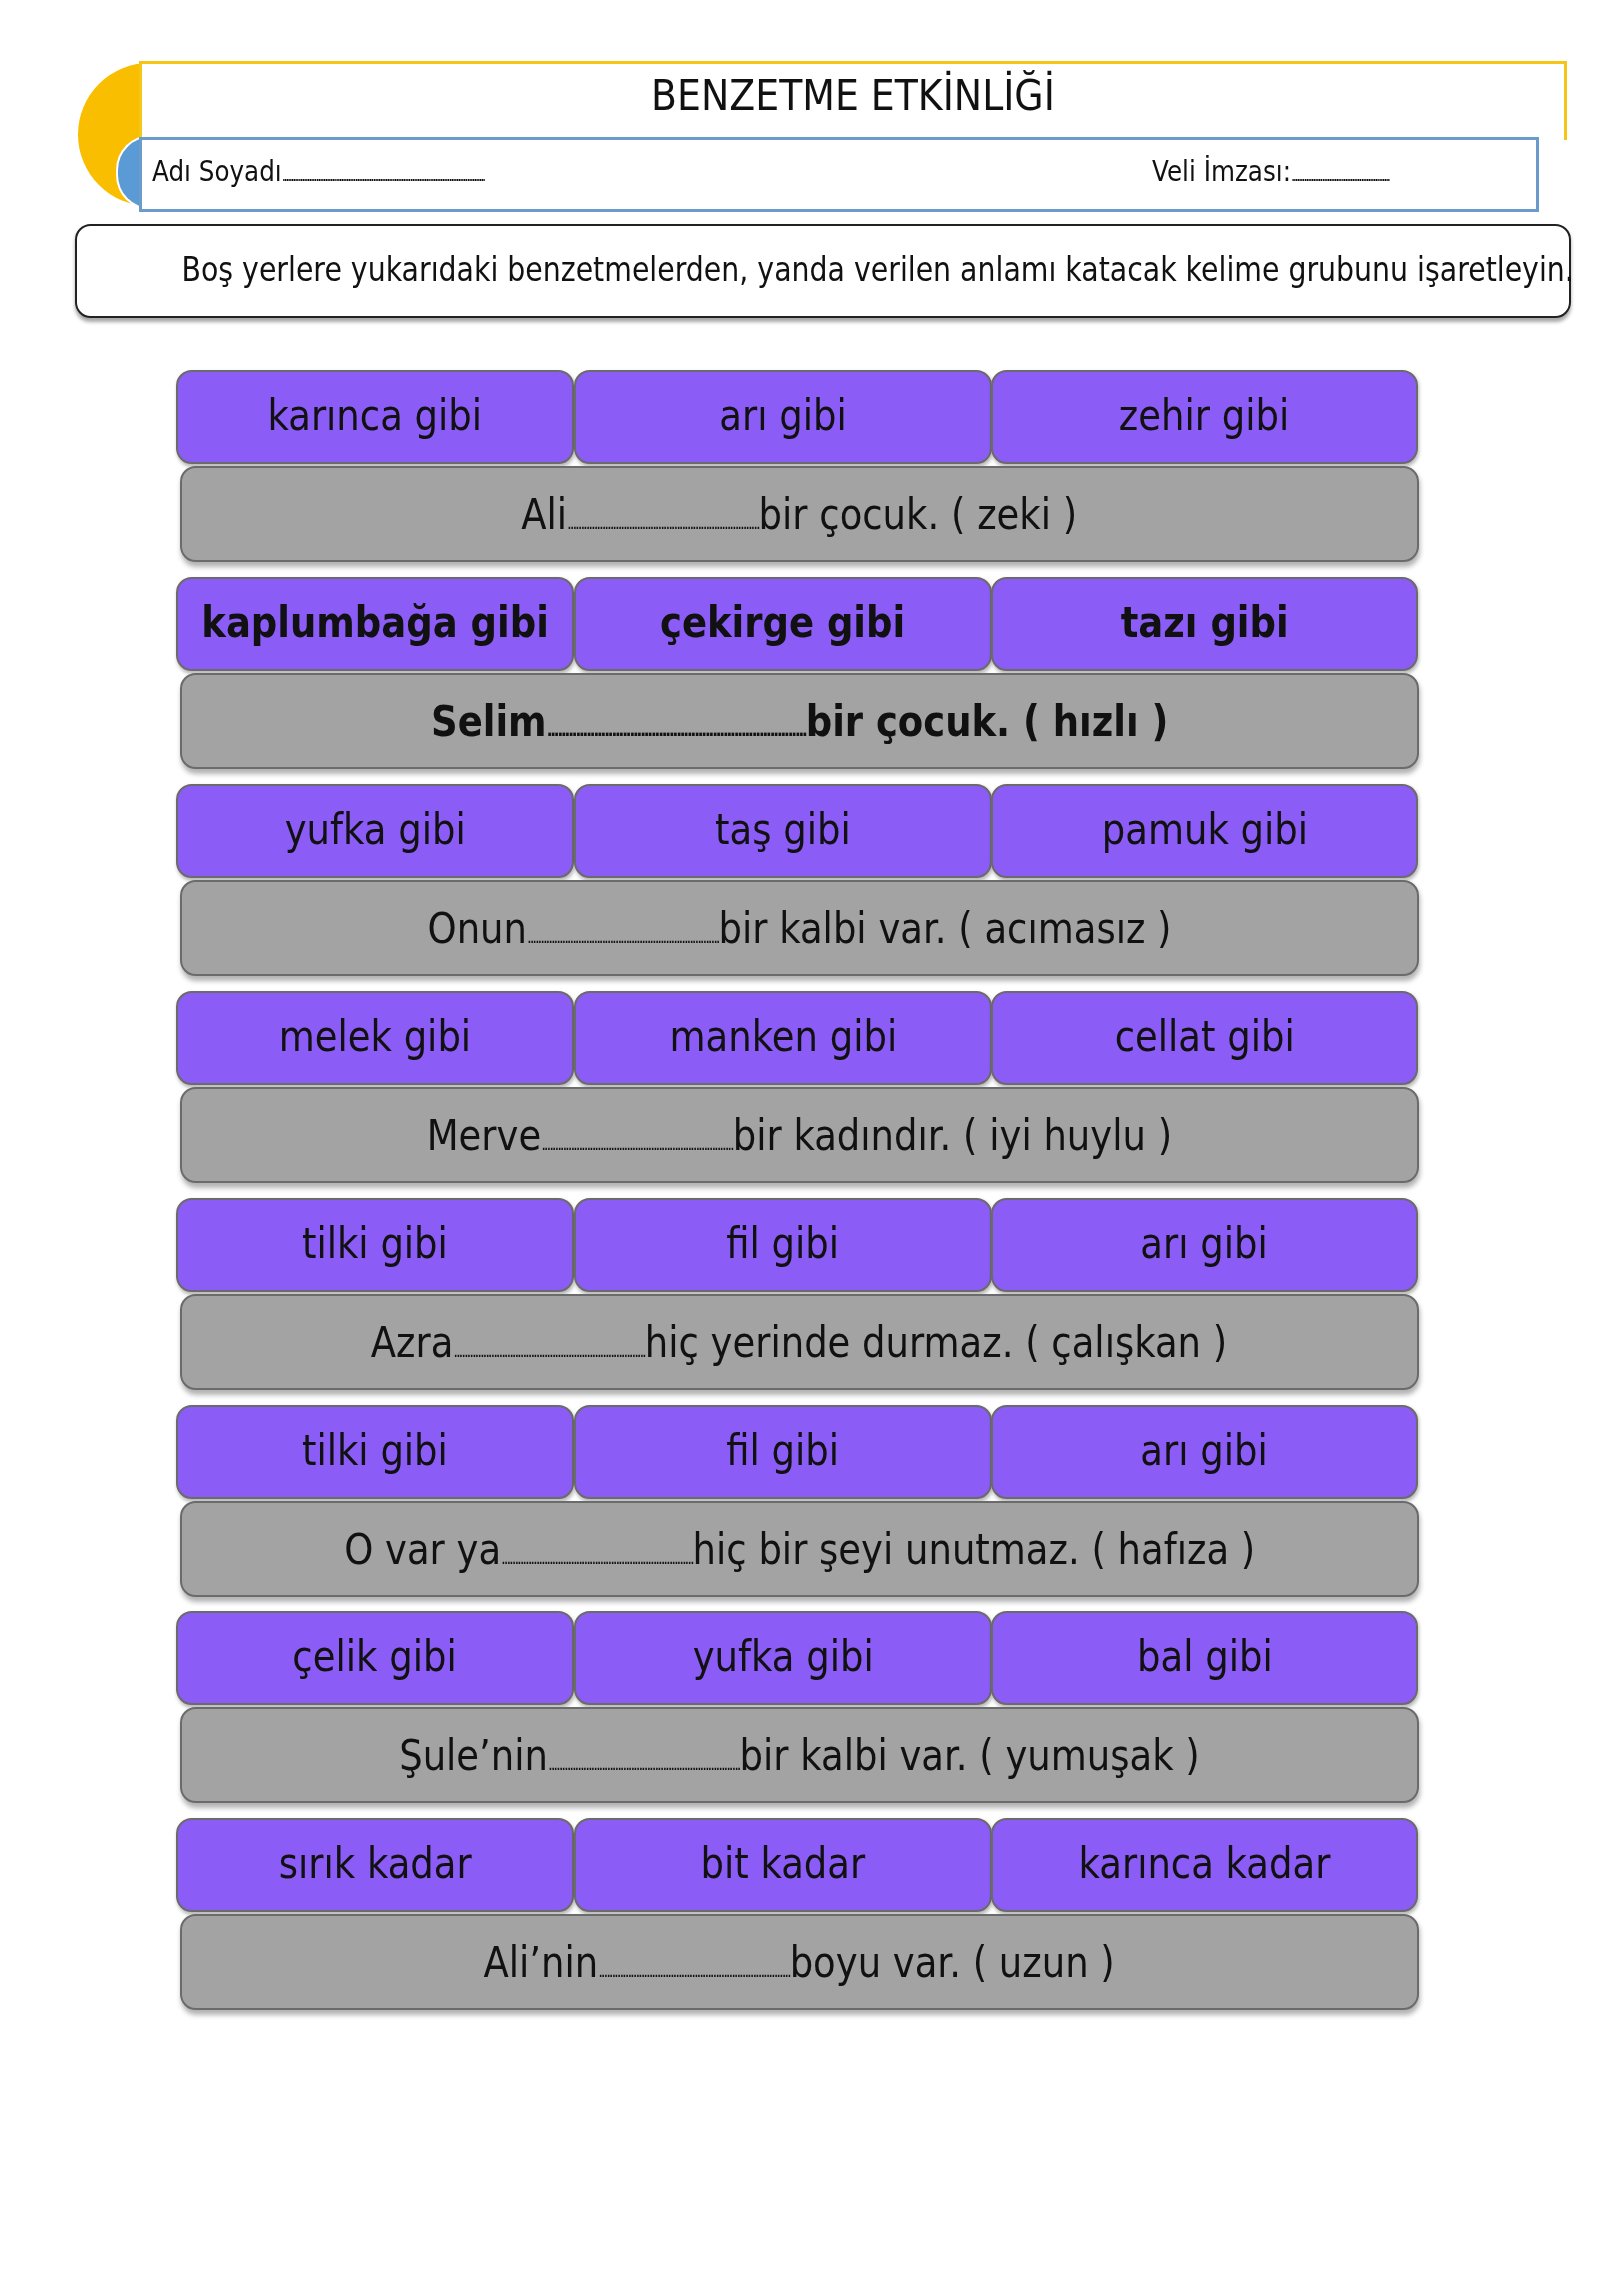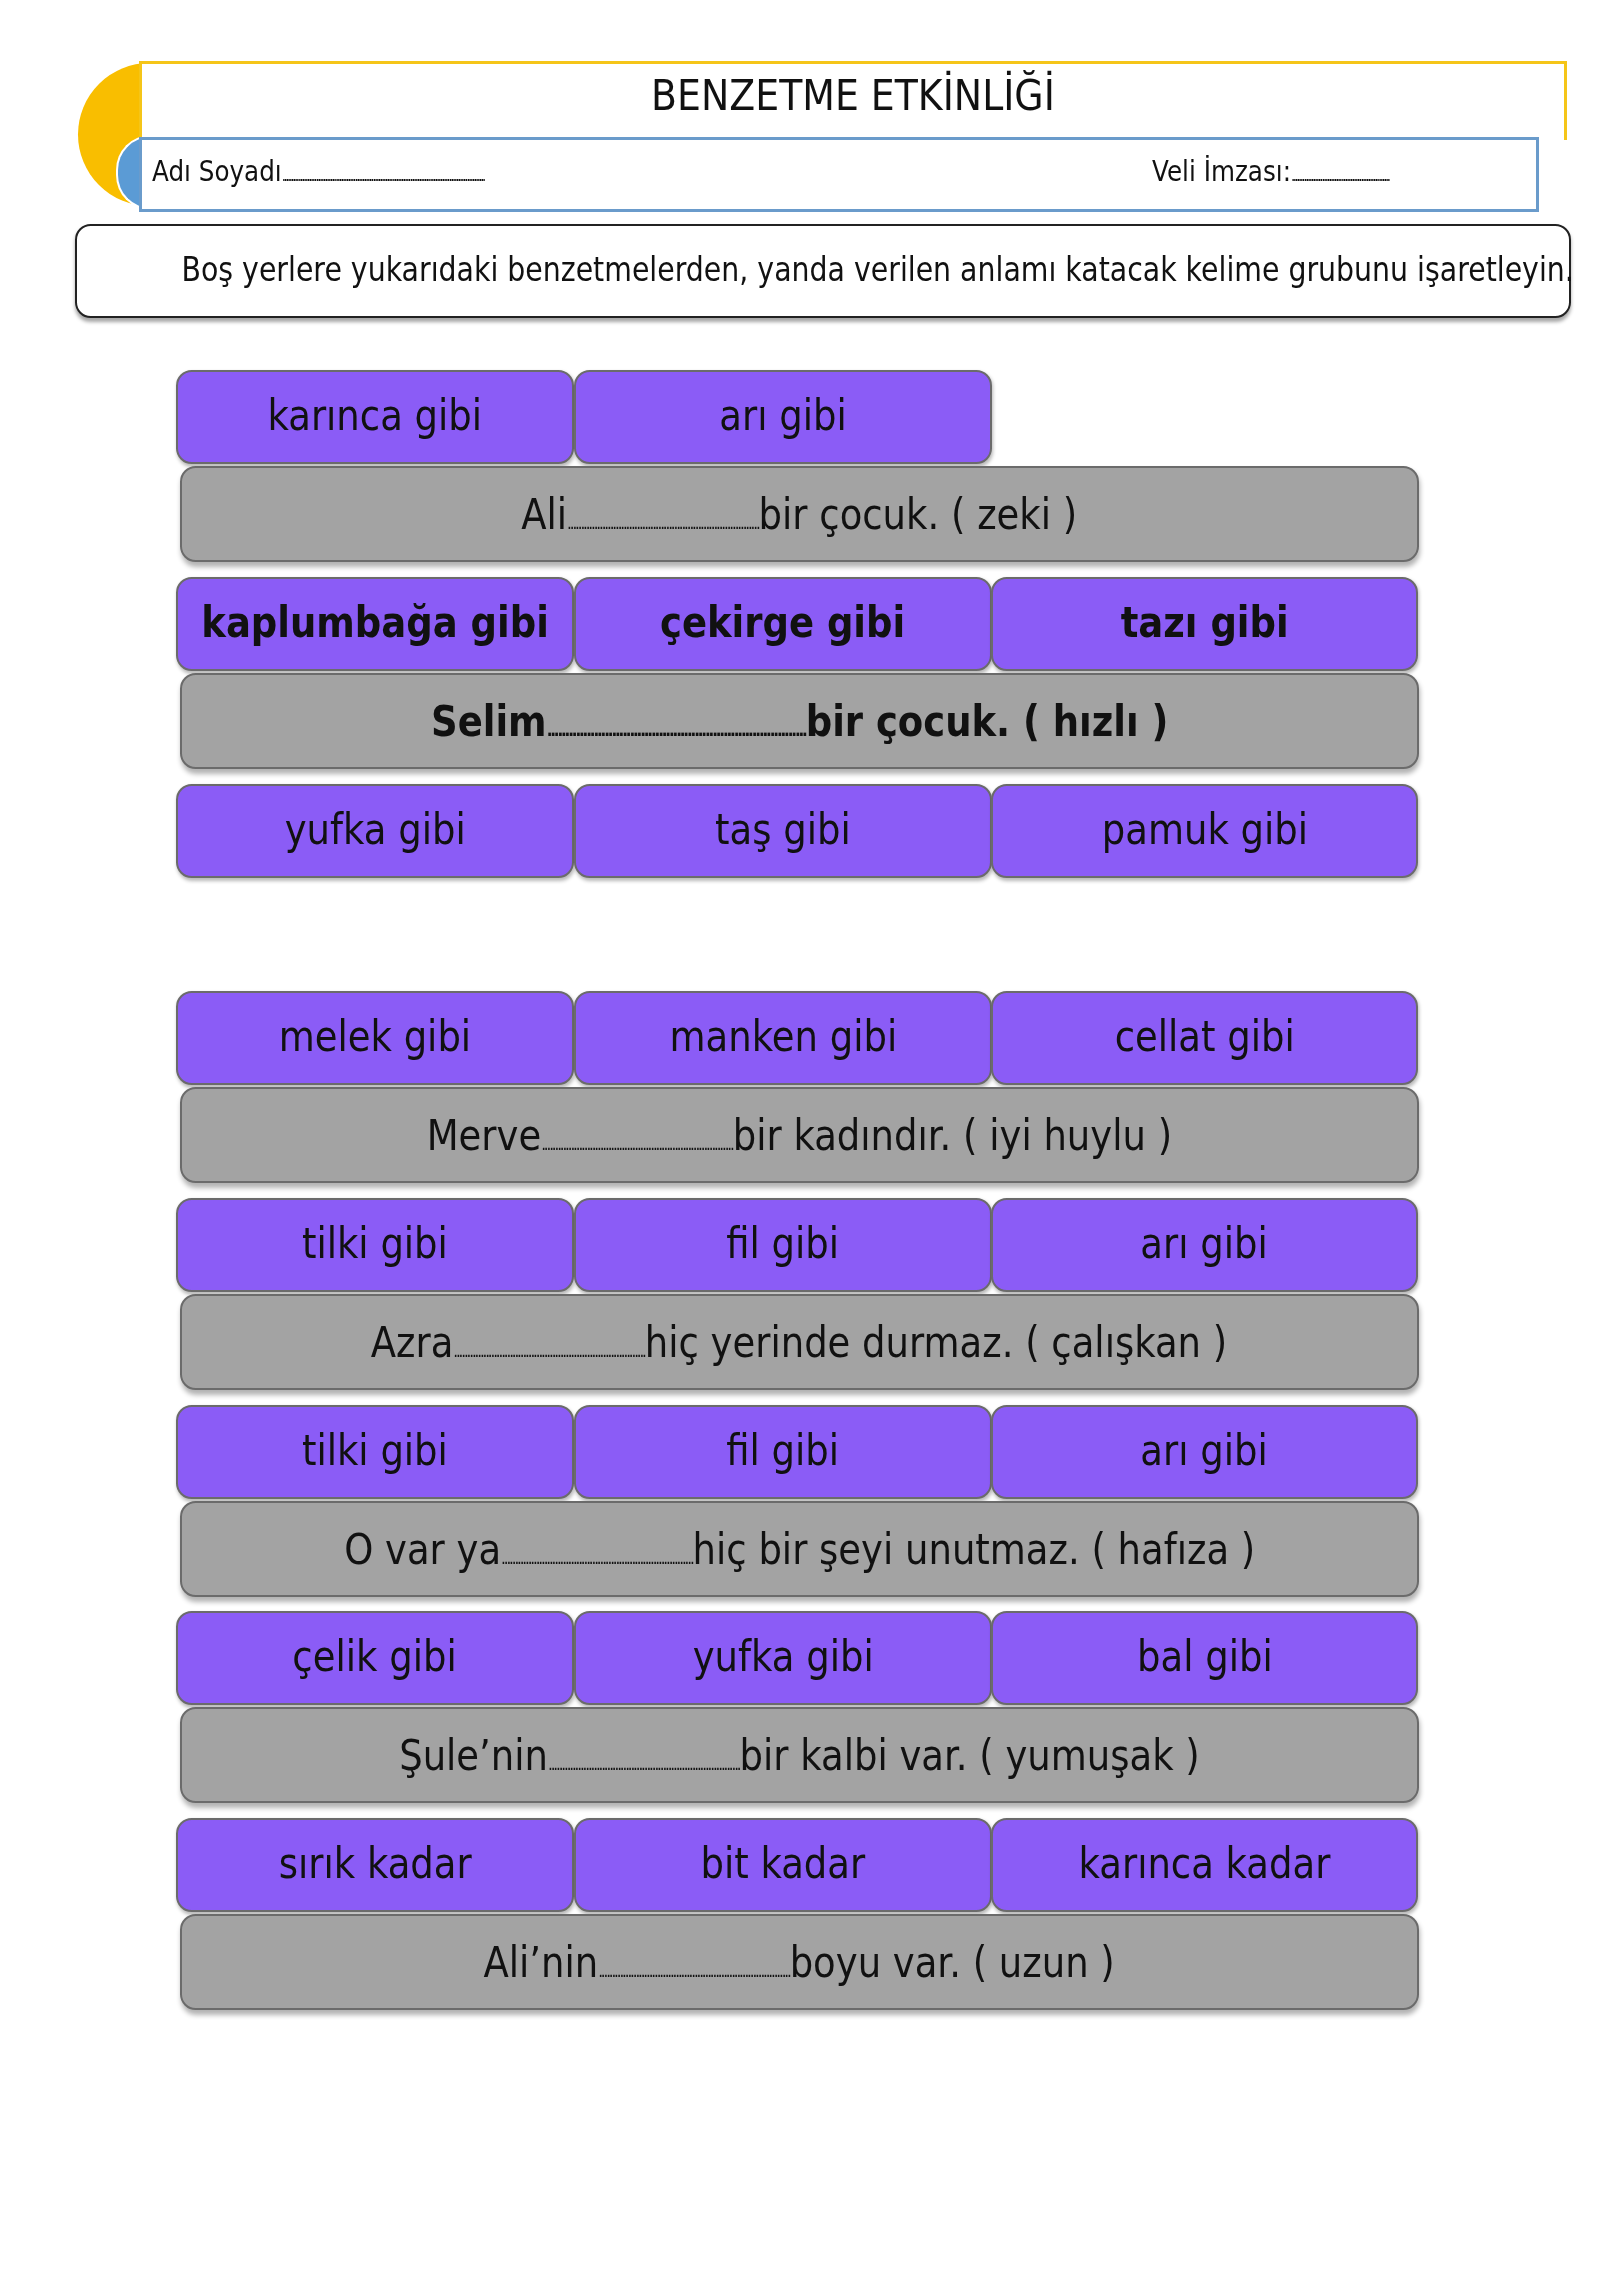--- a/index.html
+++ b/index.html
@@ -67,20 +67,23 @@
 </div>
 
 <div id="groups">
     <div class="group" style="top: 370px;">
       <div class="card c1">
         <span>karınca gibi</span>
       </div>
       <div class="card c2">
         <span>arı gibi</span>
       </div>
+      <div class="card c3">
+        <span>zehir gibi</span>
+      </div>
       <div class="sentence">
         <span class="stext"><span>Ali</span><span class="sdots">........................................................................</span><span>bir çocuk. ( zeki )</span></span>
       </div>
     </div>
     <div class="group" style="top: 577px; font-weight: bold;">
       <div class="card c1">
         <span>kaplumbağa gibi</span>
       </div>
       <div class="card c2">
         <span>çekirge gibi</span>
@@ -94,20 +97,23 @@
     </div>
     <div class="group" style="top: 784px;">
       <div class="card c1">
         <span>yufka gibi</span>
       </div>
       <div class="card c2">
         <span>taş gibi</span>
       </div>
       <div class="card c3">
         <span>pamuk gibi</span>
+      </div>
+      <div class="sentence">
+        <span class="stext"><span>Onun</span><span class="sdots">........................................................................</span><span>bir kalbi var. ( acımasız )</span></span>
       </div>
     </div>
     <div class="group" style="top: 991px;">
       <div class="card c1">
         <span>melek gibi</span>
       </div>
       <div class="card c2">
         <span>manken gibi</span>
       </div>
       <div class="card c3">

